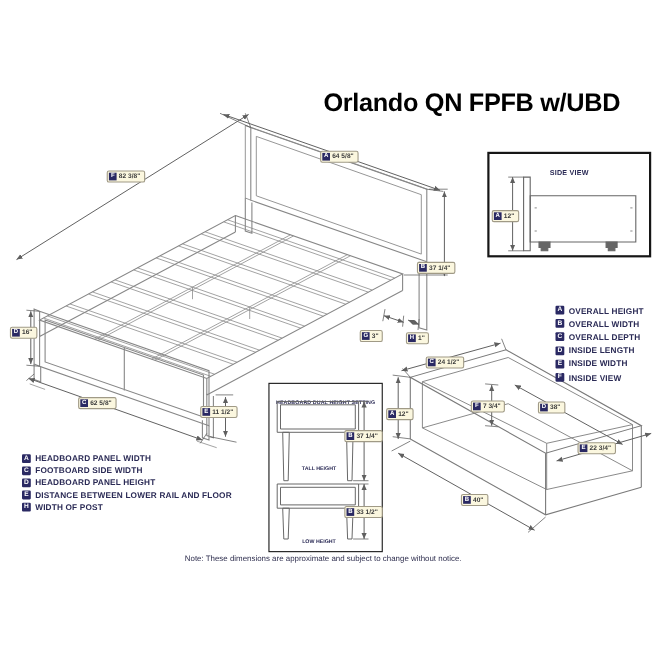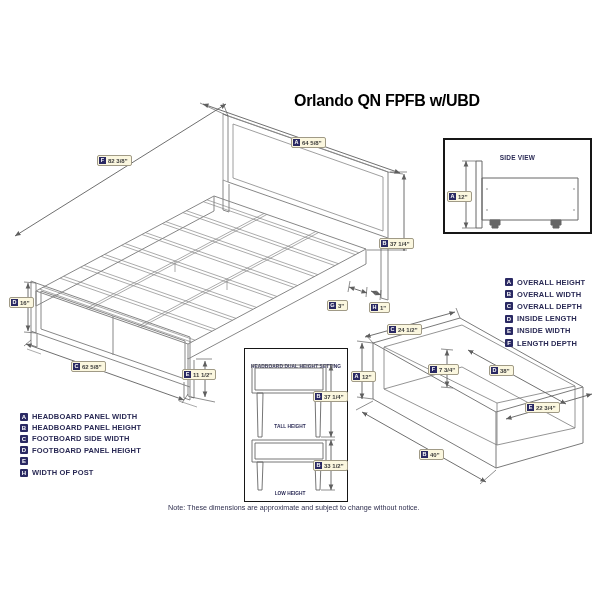--- a/index.html
+++ b/index.html
@@ -1,19 +1,19 @@
 <!DOCTYPE html>
 <html><head>
 <meta charset="utf-8">
 <style>
   html,body{margin:0;padding:0;background:#fff;}
   #stage{position:relative;width:600px;height:600px;background:#fff;overflow:hidden;
          font-family:"Liberation Sans",sans-serif;}
   #art{position:absolute;left:0;top:0;z-index:2;pointer-events:none;}
-  .title{position:absolute;left:294px;top:92px;font-size:16px;font-weight:bold;color:#000;
+  .title{position:absolute;left:294px;top:80px;font-size:23px;font-weight:bold;color:#000;
          letter-spacing:-0.3px;z-index:3;white-space:nowrap;}
   .panel{position:absolute;border:2px solid #161616;background:transparent;z-index:1;box-sizing:border-box;text-align:center;}
   .panel .ptitle{display:inline-block;font-weight:bold;color:#2a2a55;}
   #sideview-box{left:443px;top:138px;width:149px;height:96px;padding-top:6px;}
   #sideview-box .ptitle{font-size:6.5px;letter-spacing:0.2px;}
   #hb-box{left:244px;top:348px;width:104px;height:154px;padding-top:5px;border-width:1.5px;}
   #hb-box .ptitle{font-size:4.8px;letter-spacing:0.1px;}
   .caption{position:absolute;z-index:3;font-size:4.8px;font-weight:bold;color:#2a2a55;
            width:60px;text-align:center;}
   .badge{position:absolute;display:inline-flex;align-items:center;gap:2px;background:#fbf7df;
@@ -201,33 +201,30 @@
     <span class="lt">B</span>
     <span class="vl">33 1/2"</span>
   </div>
 
   <div class="legend" id="legend-left">
     <div class="row">
         <span class="lt">A</span>
         <span class="tx">HEADBOARD PANEL WIDTH</span>
       </div>
     <div class="row">
-        <span class="lt">B</span>
-        <span class="tx">HEADBOARD PANEL HEIGHT</span>
-      </div>
-    <div class="row">
         <span class="lt">C</span>
         <span class="tx">FOOTBOARD SIDE WIDTH</span>
       </div>
     <div class="row">
         <span class="lt">D</span>
-        <span class="tx">FOOTBOARD PANEL HEIGHT</span>
+        <span class="tx">HEADBOARD PANEL HEIGHT</span>
       </div>
     <div class="row">
         <span class="lt">E</span>
+        <span class="tx">DISTANCE BETWEEN LOWER RAIL AND FLOOR</span>
       </div>
     <div class="row">
         <span class="lt">H</span>
         <span class="tx">WIDTH OF POST</span>
       </div>
   </div>
 
   <div class="legend" id="legend-right">
     <div class="row">
         <span class="lt">A</span>
@@ -244,19 +241,19 @@
     <div class="row">
         <span class="lt">D</span>
         <span class="tx">INSIDE LENGTH</span>
       </div>
     <div class="row">
         <span class="lt">E</span>
         <span class="tx">INSIDE WIDTH</span>
       </div>
     <div class="row">
         <span class="lt">F</span>
-        <span class="tx">LENGTH DEPTH</span>
+        <span class="tx">INSIDE VIEW</span>
       </div>
   </div>
 
   <div class="note">Note:  These dimensions are approximate and subject to change without notice.</div>
 
 </div>
 
 </body></html>

